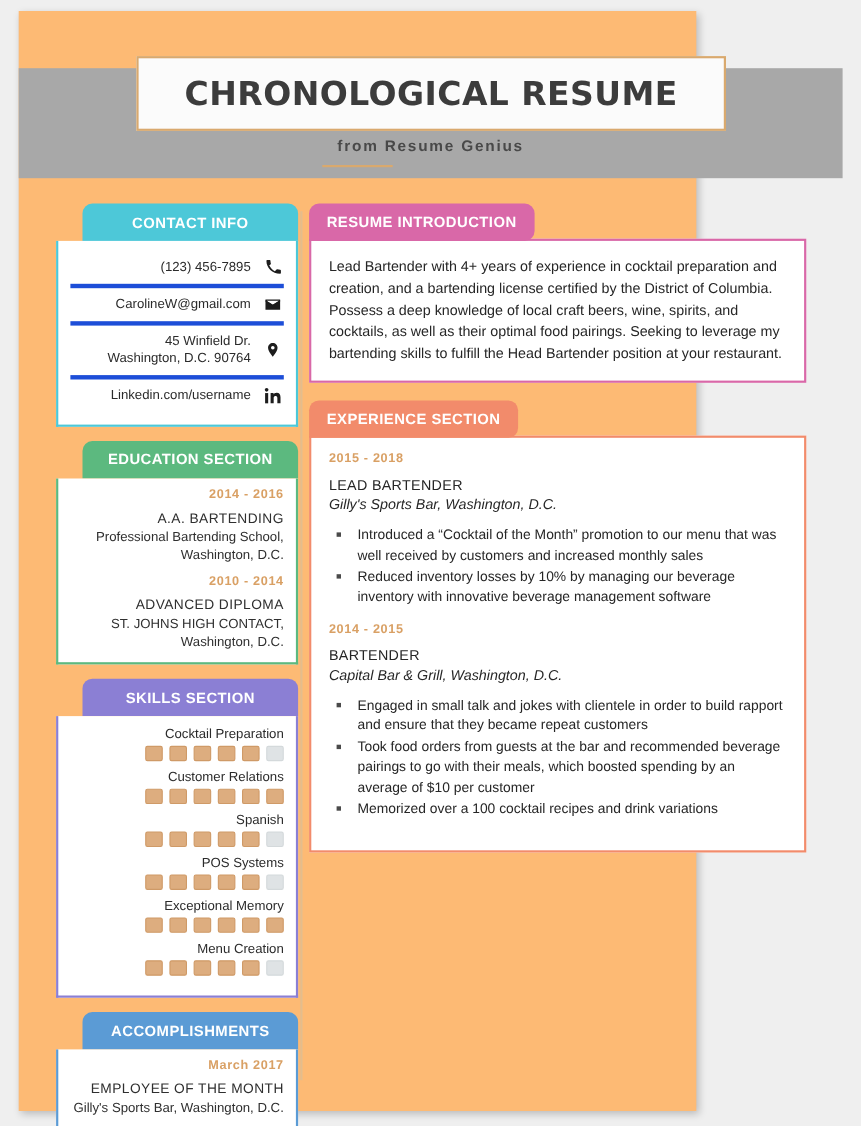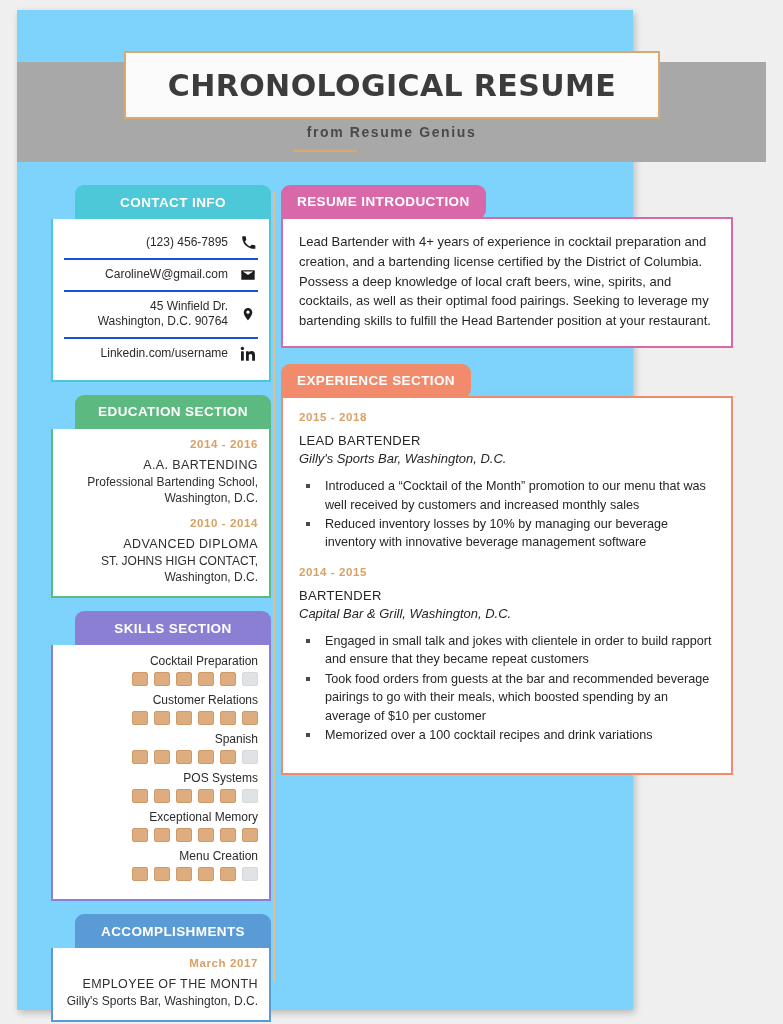--- a/index.html
+++ b/index.html
@@ -6,21 +6,21 @@
   html, body {
     width: 783px; height: 1024px;
     background: #efefef;
     font-family: "Liberation Sans", sans-serif;
     overflow: hidden;
   }
   .page {
     position: absolute;
     left: 17px; top: 10px;
     width: 616px; height: 1000px;
-    background: #7dd3fc;
+    background: #fdba74;
     box-shadow: 2px 3px 7px rgba(0,0,0,0.22);
   }
 
   
   .header-band {
     position: absolute;
     left: 0; top: 52px;
     width: 749px; height: 100px;
     background: #a8a8a8;
   }
@@ -105,21 +105,21 @@
     color: #2f2f2f;
     line-height: 1.35;
   }
   .entry { margin-bottom: 11px; }
   .entry:last-child { margin-bottom: 0; }
 
   
   .contact-row {
     display: flex; align-items: center;
     justify-content: flex-end;
-    border-bottom: 2px solid #1d4ed8;
+    border-bottom: 4px solid #1d4ed8;
     padding: 7px 0;
     gap: 10px;
   }
   .contact-row:last-child { border-bottom: none; }
   .contact-text {
     font-size: 12px;
     color: #2b2b2b;
     text-align: right;
     line-height: 1.3;
   }

